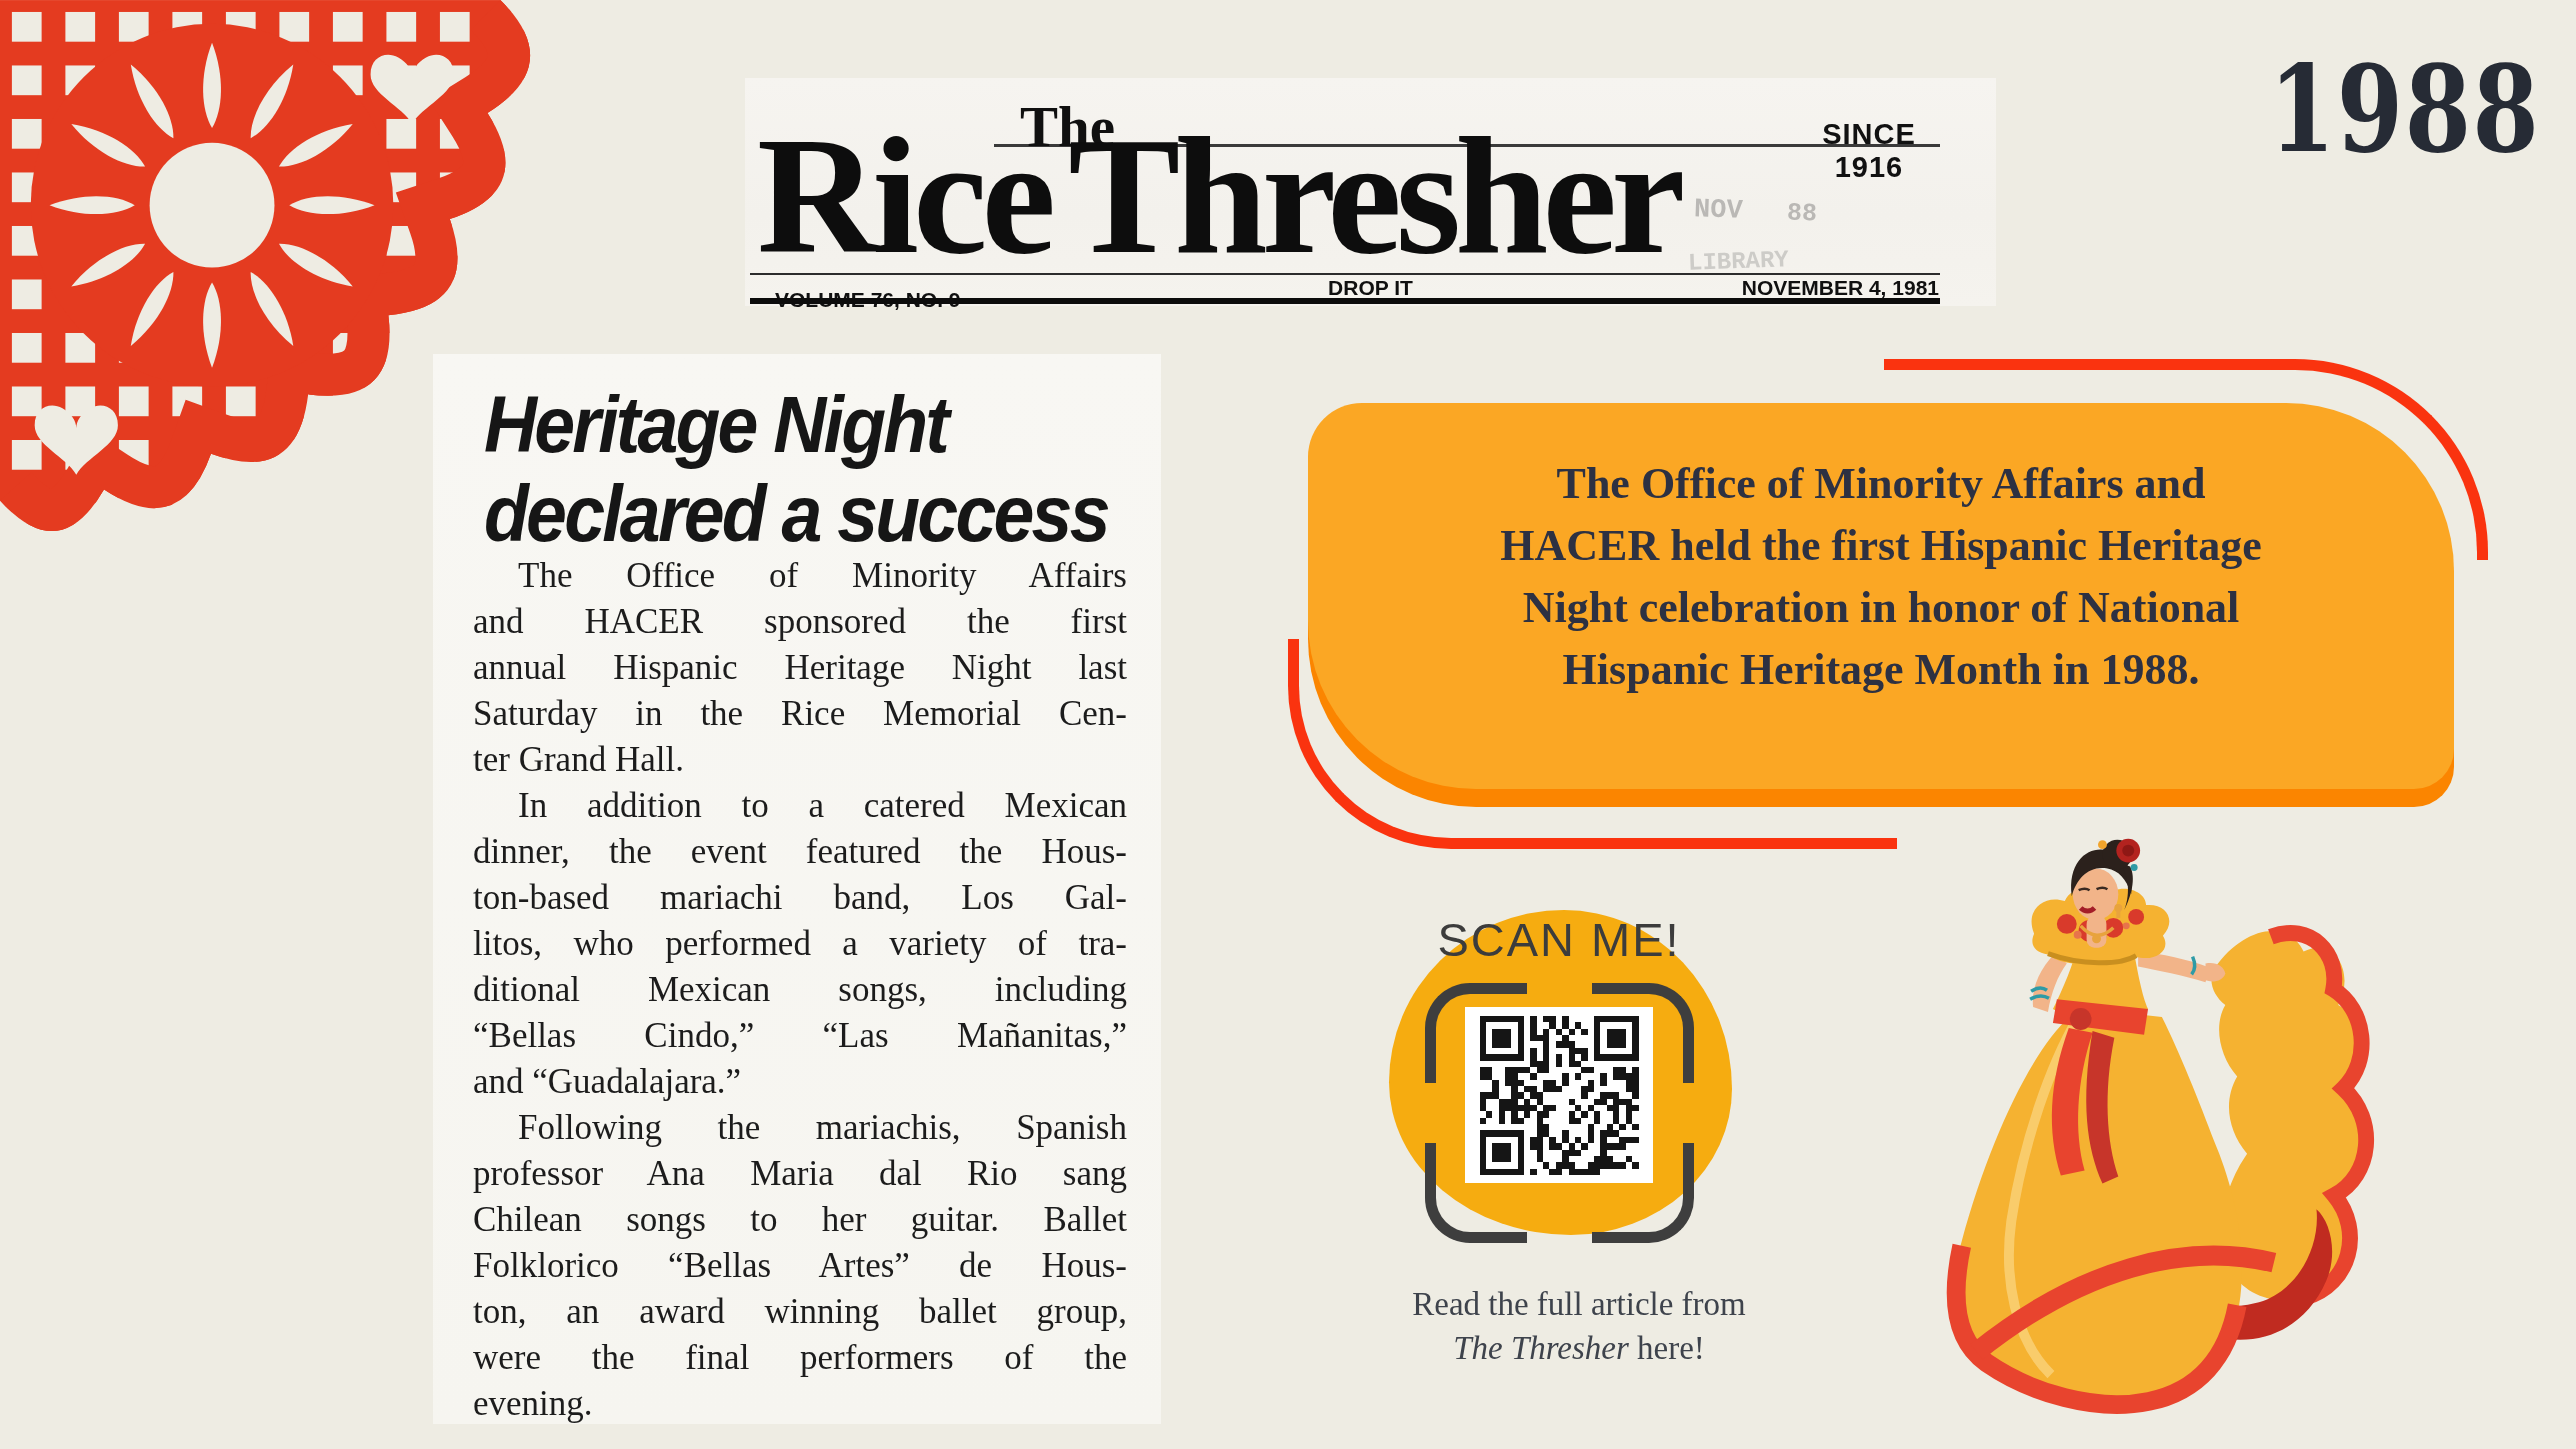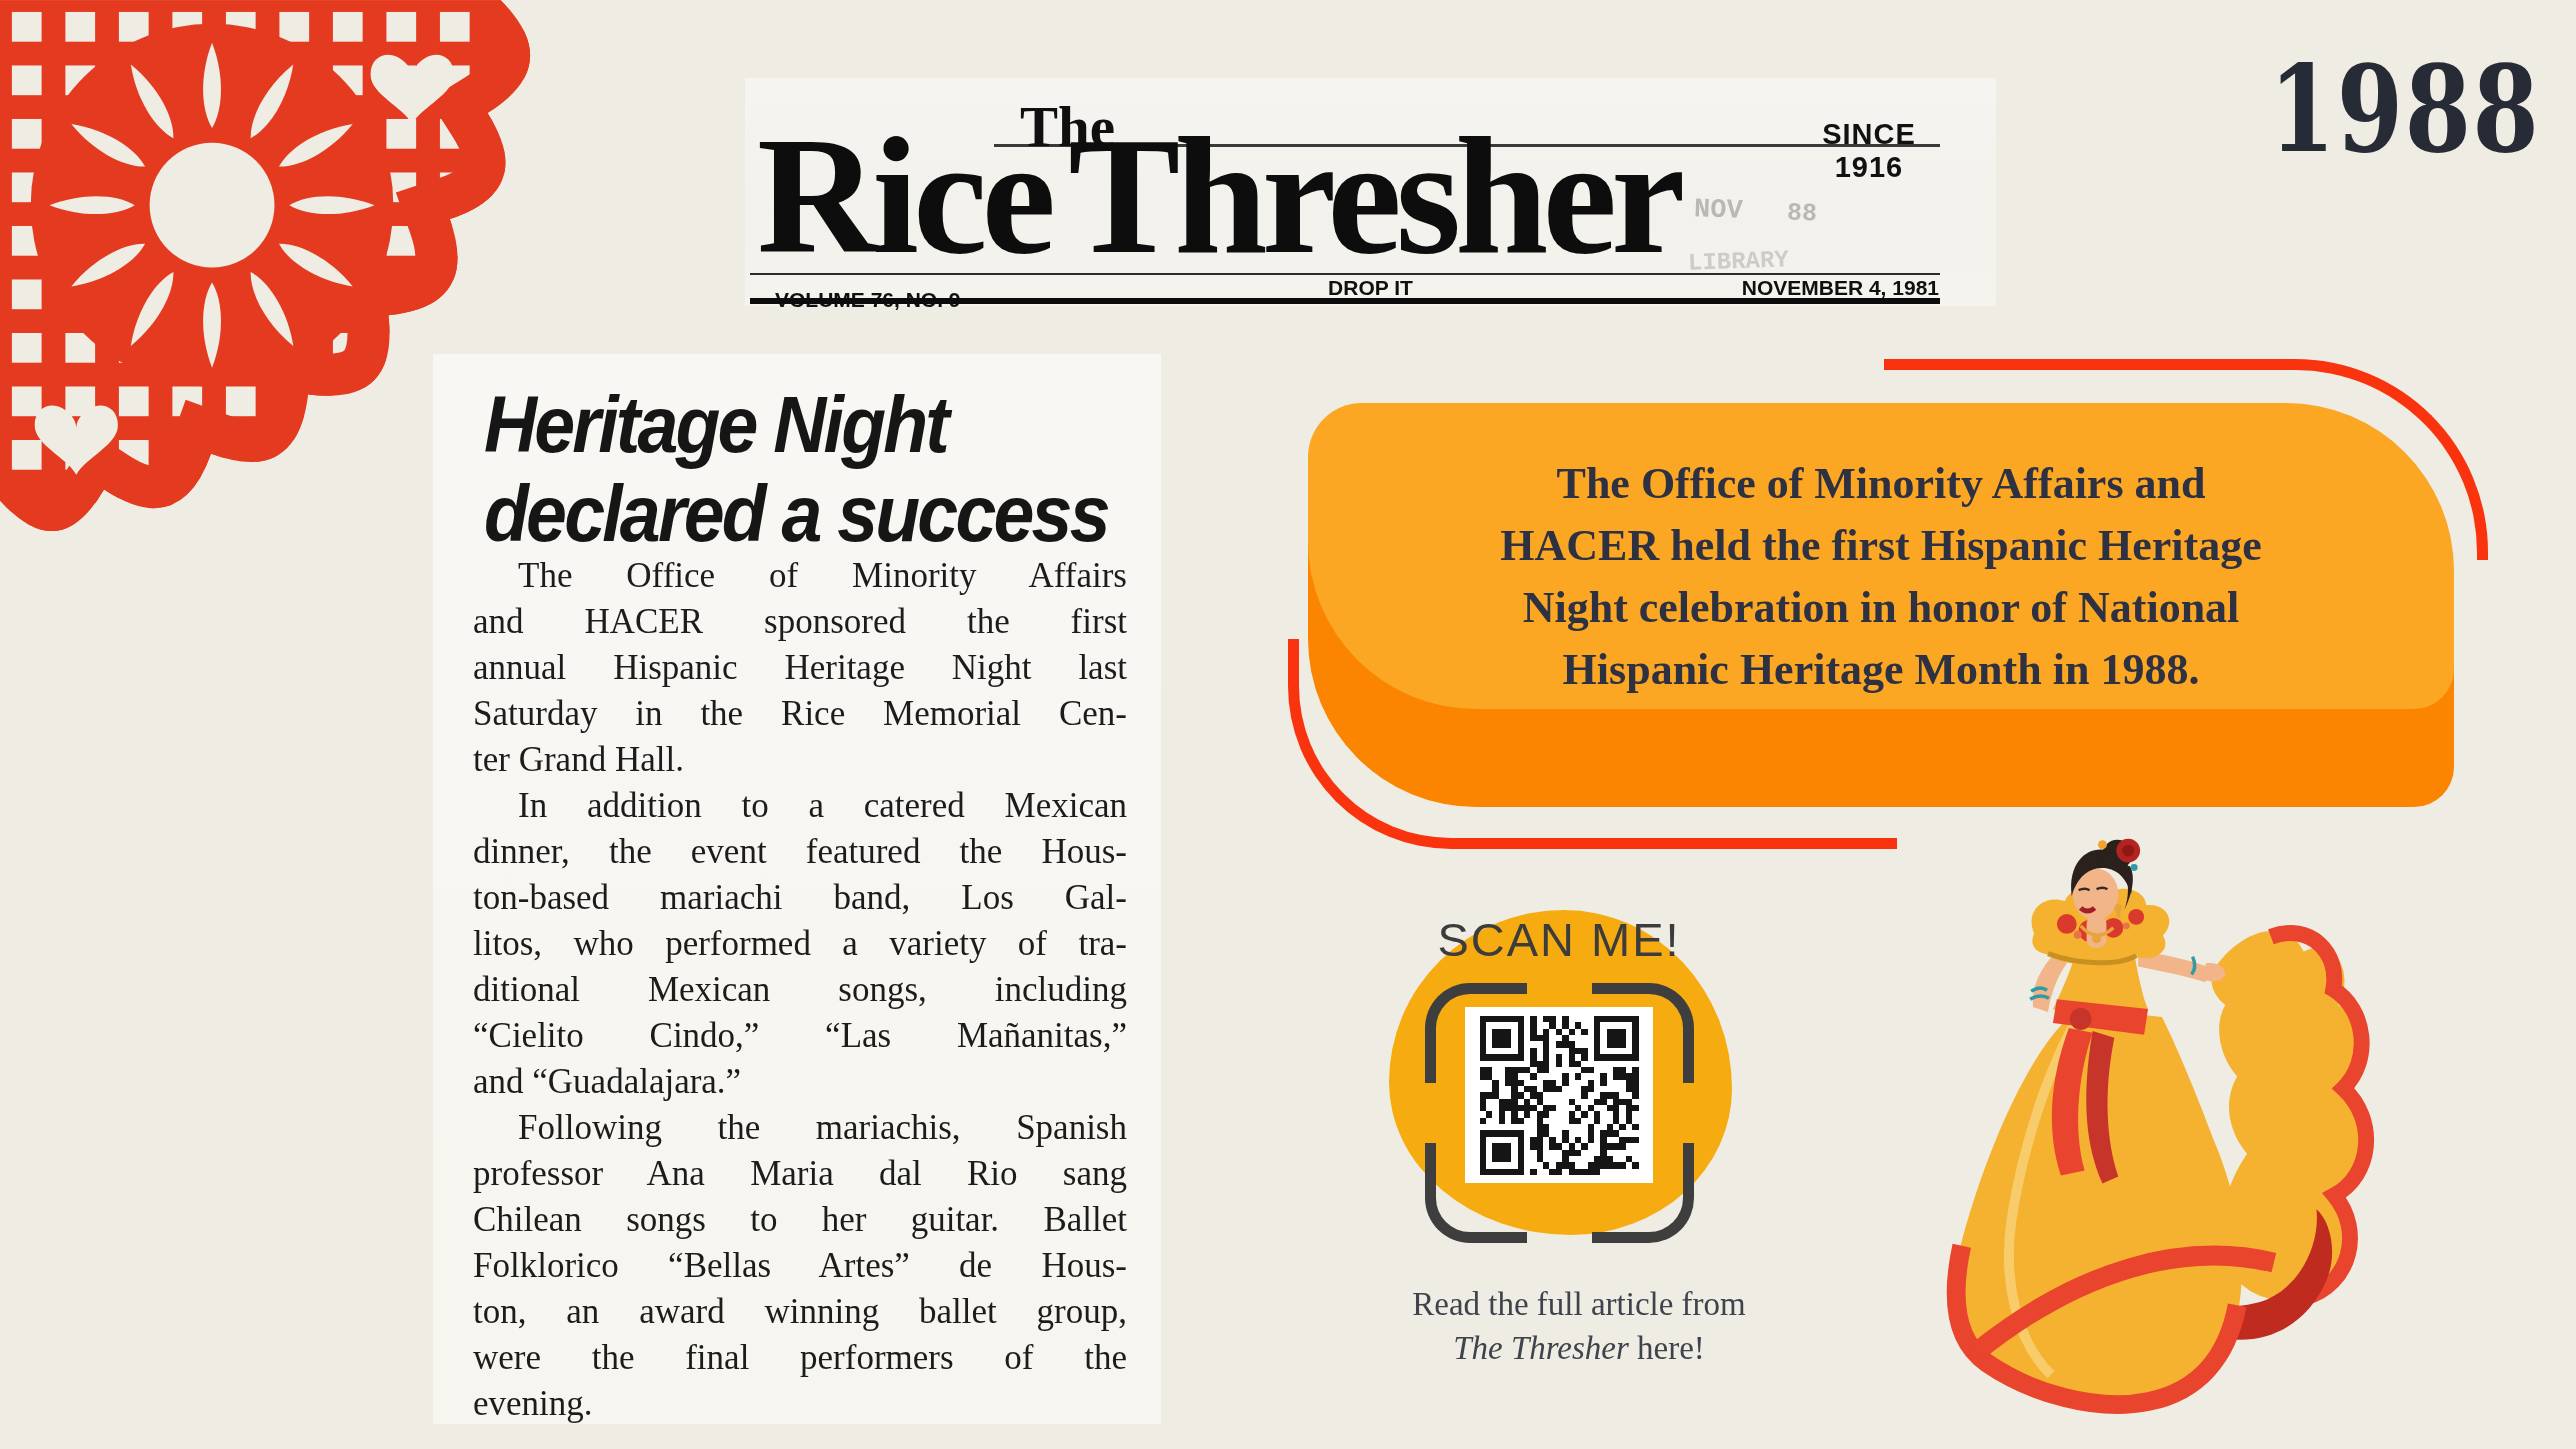--- a/index.html
+++ b/index.html
@@ -57,21 +57,21 @@
   .article-line{height:46px;line-height:46px;text-align:justify;text-align-last:justify;white-space:nowrap;font-family:Liberation Serif, serif;}
   .para-host div.article-line:first-of-type{text-indent:45px;}
   .para-host div.article-line:last-of-type{text-align-last:left;}
 
   
   .quote-shadow{
     left:1308px;top:421px;width:1146px;height:386px;background:#FB8500;
     border-radius:54px 168px 40px 168px;
   }
   .quote-box{
-    left:1308px;top:403px;width:1146px;height:306px;background:#FBA724;
+    left:1308px;top:403px;width:1146px;height:386px;background:#FBA724;
     border-radius:54px 168px 40px 168px;
   }
   .quote-text{position:absolute;left:0;right:0;top:50px;margin:0 auto;width:991px;
     font-family:"Liberation Serif",serif;color:#2D3142;}
   .quote-line{height:62px;line-height:62px;text-align:center;font-weight:700;font-size:44px;}
 
   
   .arc-tr{
     left:1884px;top:359px;width:604px;height:201px;
     border-top:11px solid #FA330F;border-right:11px solid #FA330F;
@@ -191,21 +191,21 @@
         <div class="article-line">Saturday in the Rice Memorial Cen-</div>
         <div class="article-line">ter Grand Hall.</div>
       </div>
     <div class="para-host">
 
     <div class="article-line">In addition to a catered Mexican</div>
         <div class="article-line">dinner, the event featured the Hous-</div>
         <div class="article-line">ton-based mariachi band, Los Gal-</div>
         <div class="article-line">litos, who performed a variety of tra-</div>
         <div class="article-line">ditional Mexican songs, including</div>
-        <div class="article-line">“Cielito Cindo,” “Las Mañanitas,”</div>
+        <div class="article-line">“Bellas Cindo,” “Las Mañanitas,”</div>
         <div class="article-line">and “Guadalajara.”</div>
       </div>
     <div class="para-host">
 
     <div class="article-line">Following the mariachis, Spanish</div>
         <div class="article-line">professor Ana Maria dal Rio sang</div>
         <div class="article-line">Chilean songs to her guitar.  Ballet</div>
         <div class="article-line">Folklorico  “Bellas Artes” de Hous-</div>
         <div class="article-line">ton, an award winning ballet group,</div>
         <div class="article-line">were the final performers of the</div>

